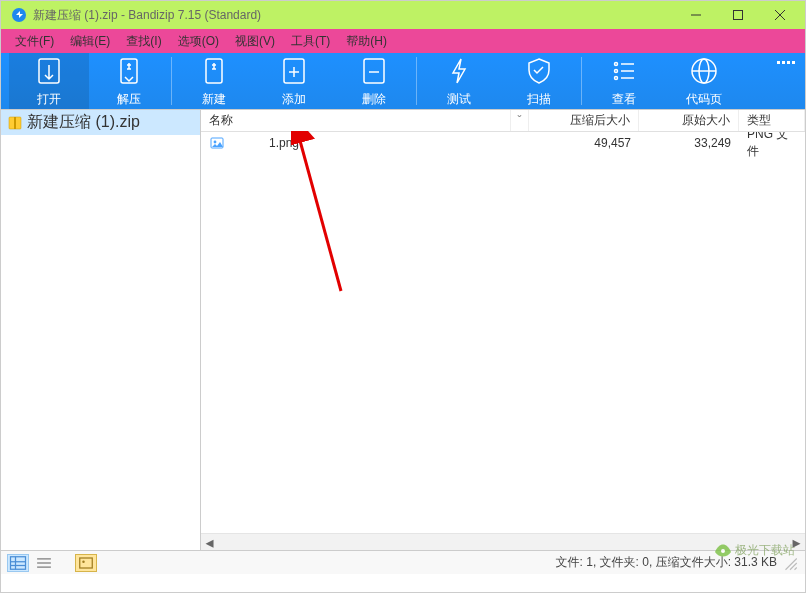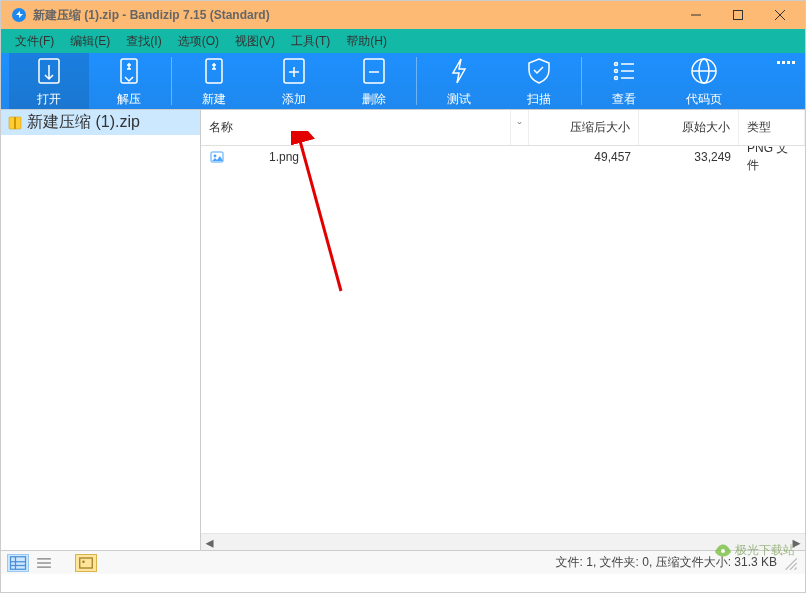--- a/index.html
+++ b/index.html
@@ -1,42 +1,42 @@
 <!DOCTYPE html>
 <html><head>
 <meta charset="utf-8">
 <style>
 * { margin: 0; padding: 0; box-sizing: border-box; font-family: "Microsoft YaHei", "Segoe UI", sans-serif; }
 body { background: #fff; width: 806px; height: 593px; overflow: hidden; position: relative; border: 1px solid #ccc; }
 
-.titlebar { height: 28px; display: flex; align-items: center; padding: 0 4px; background: #fdba74; font-weight: bold; }
+.titlebar { height: 28px; display: flex; align-items: center; padding: 0 4px; background: #bef264; }
 .titlebar .app-icon { width: 16px; height: 16px; margin: 0 6px; }
 .titlebar .title { font-size: 12px; color: #666; flex: 1; }
 .titlebar .win-controls { display: flex; }
 .titlebar .win-btn { width: 42px; height: 28px; display: flex; align-items: center; justify-content: center; cursor: pointer; }
 .titlebar .win-btn svg { width: 10px; height: 10px; }
 
-.menubar { height: 24px; display: flex; align-items: center; padding: 0 6px; background: #14b8a6; font-size: 12px; color: #333; }
+.menubar { height: 24px; display: flex; align-items: center; padding: 0 6px; background: #ec4899; font-size: 12px; color: #333; }
 .menubar .menu-item { padding: 2px 8px; cursor: pointer; }
 
 .toolbar { height: 56px; background: linear-gradient(#1e90ff,#1e88ee); display: flex; align-items: center; padding: 0 8px; position: relative; }
 .toolbar .tbtn { width: 80px; height: 100%; display: flex; flex-direction: column; align-items: center; justify-content: center; color: #fff; font-size: 12px; cursor: pointer; }
 .toolbar .tbtn:first-child { background: rgba(0,0,0,0.12); }
 .toolbar .tbtn .ticon { width: 32px; height: 32px; margin-bottom: 4px; display:flex; align-items:center; justify-content:center; }
 .toolbar .sep { width: 1px; height: 48px; background: rgba(255,255,255,0.35); margin: 0 2px; }
 .toolbar .more-btn { position:absolute; right:10px; top:8px; width:18px; height:18px; display:flex; flex-wrap:wrap; gap:2px; cursor:pointer; }
 .toolbar .more-btn span { width:3px; height:3px; background:#fff; }
 
 .main { display: flex; height: calc(100% - 28px - 24px - 74px - 24px); border-top: 1px solid #ccc; }
 .sidebar { width: 200px; border-right: 1px solid #ccc; background: #fff; overflow:auto; }
 .sidebar .node { display:flex; align-items:center; padding:2px 6px; font-size:16px; color:#333; cursor:pointer; background:#cce8ff; }
 .sidebar .node .zip-icon { width:16px; height:16px; margin-right:4px; }
 
 .content { flex:1; display:flex; flex-direction:column; position:relative; background:#fff; }
-.columns { height:36px; display:flex; align-items:center; font-size:12px; color:#333; border-bottom:1px solid #e0e0e0; user-select:none; }
+.columns { height:22px; display:flex; align-items:center; font-size:12px; color:#333; border-bottom:1px solid #e0e0e0; user-select:none; }
 .columns .col { padding:0 8px; border-right:1px solid #eee; height:100%; display:flex; align-items:center; cursor:pointer; }
 .columns .col.name  { width:310px; }
 .columns .col.spacer{ width:18px; color:#888; justify-content:center; }
 .columns .col.csize { width:110px; justify-content:flex-end; }
 .columns .col.osize { width:100px; justify-content:flex-end; }
 .columns .col.type  { flex:1; }
 
 .filelist { flex:1; overflow:auto; font-size:12px; position:relative; }
 .frow { display:flex; align-items:center; height:22px; color:#333; }
 .frow .cell { padding:0 8px; }

